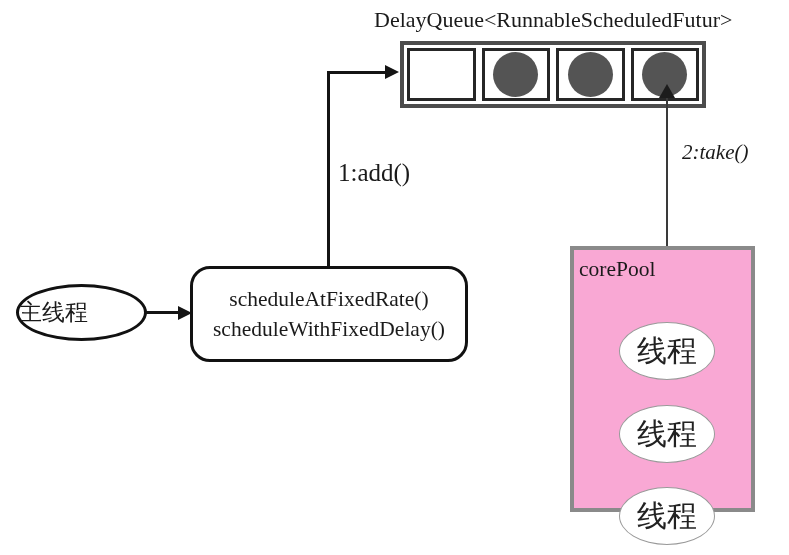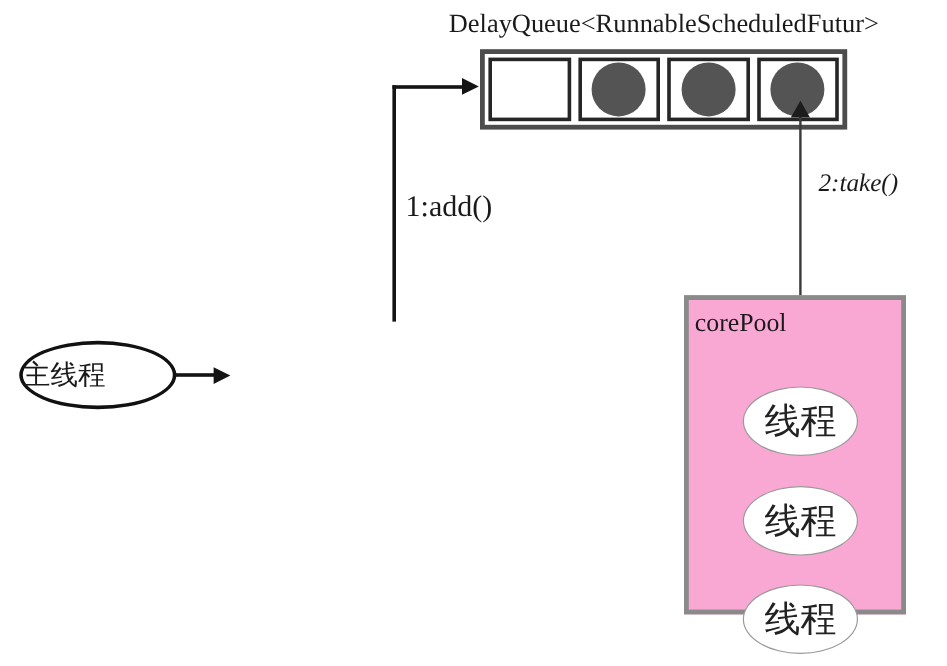--- a/index.html
+++ b/index.html
@@ -116,20 +116,24 @@
   <div class="vline take-v"></div>
   <div class="take-arrow"></div>
   <div class="label take-label">2:take()</div>
 
   <div class="main-ellipse">
     <span>主线程</span>
   </div>
   <div class="hline main-h"></div>
   <div class="arrow-right main-arrow"></div>
 
+  <div class="sched-box">
+    <div>scheduleAtFixedRate()</div>
+    <div>scheduleWithFixedDelay()</div>
+  </div>
 
   <div class="core-pool">
     <div class="core-pool-label">corePool</div>
     <div class="thread-ellipse t1">
       <span>线程</span>
     </div>
     <div class="thread-ellipse t2">
       <span>线程</span>
     </div>
     <div class="thread-ellipse t3">

